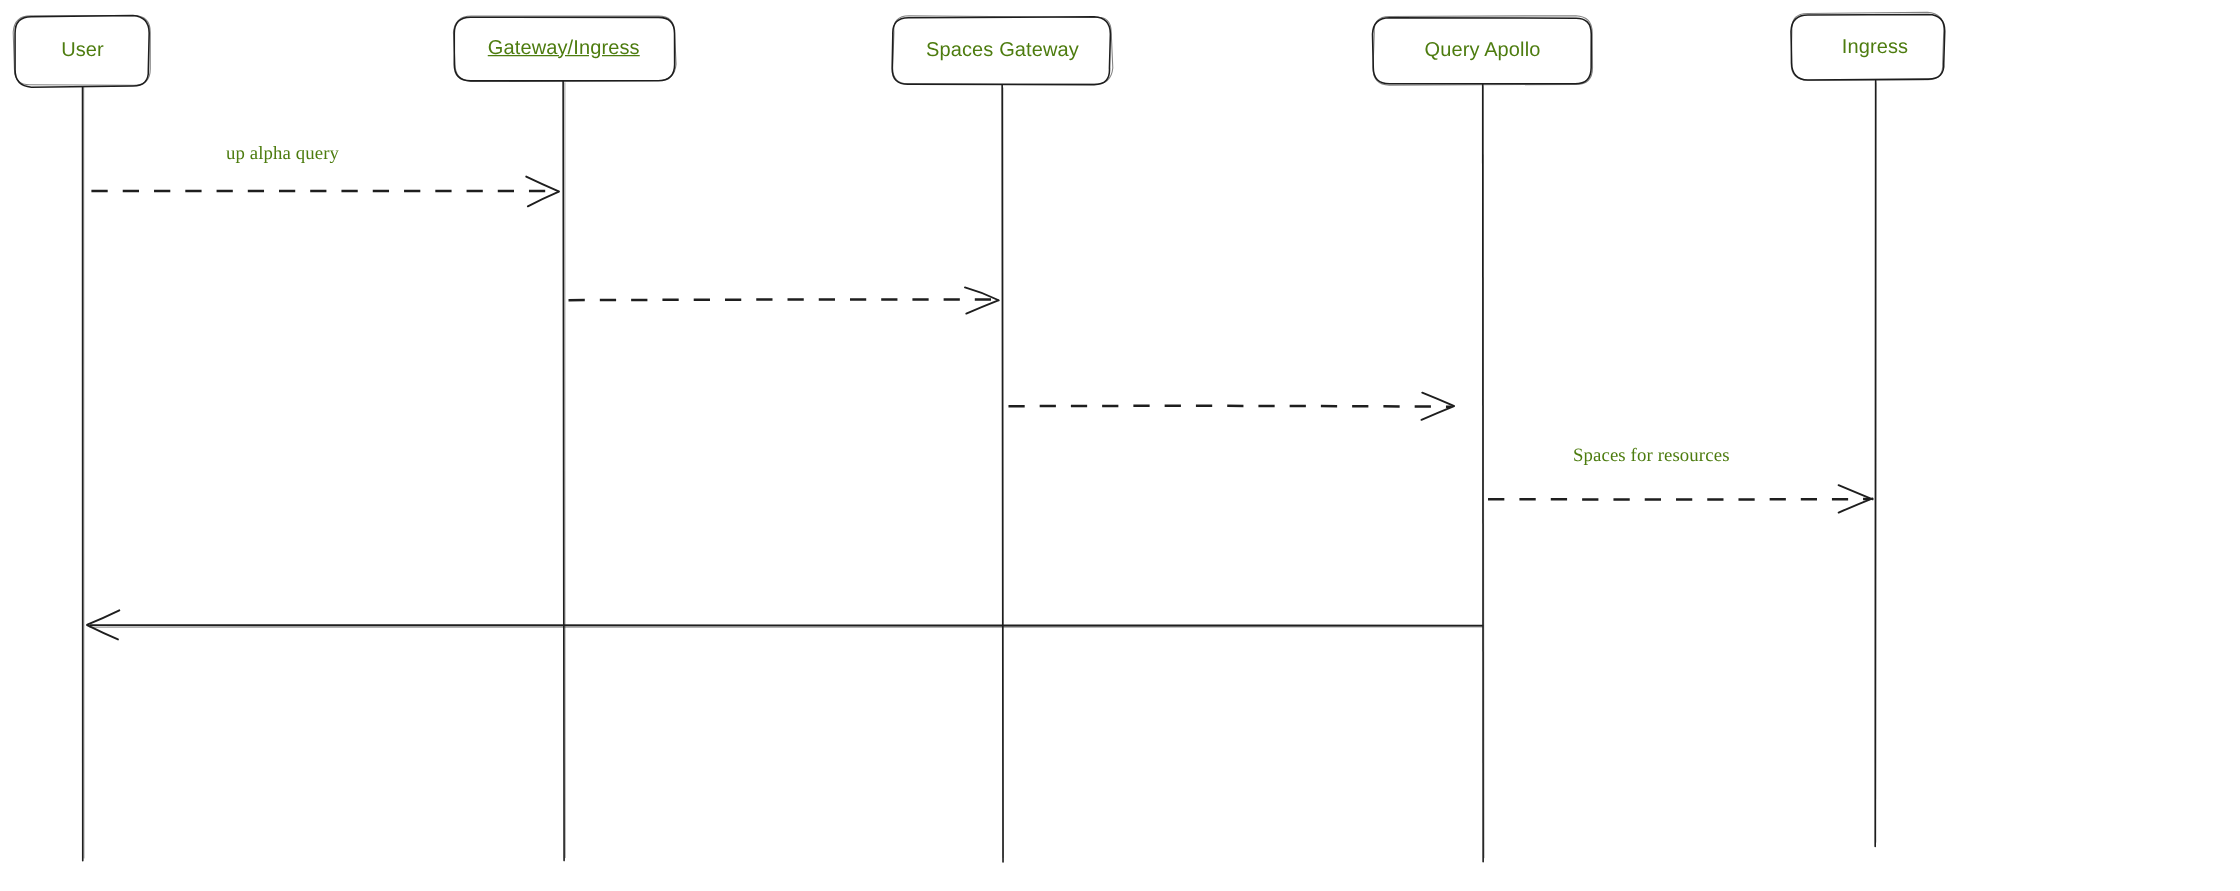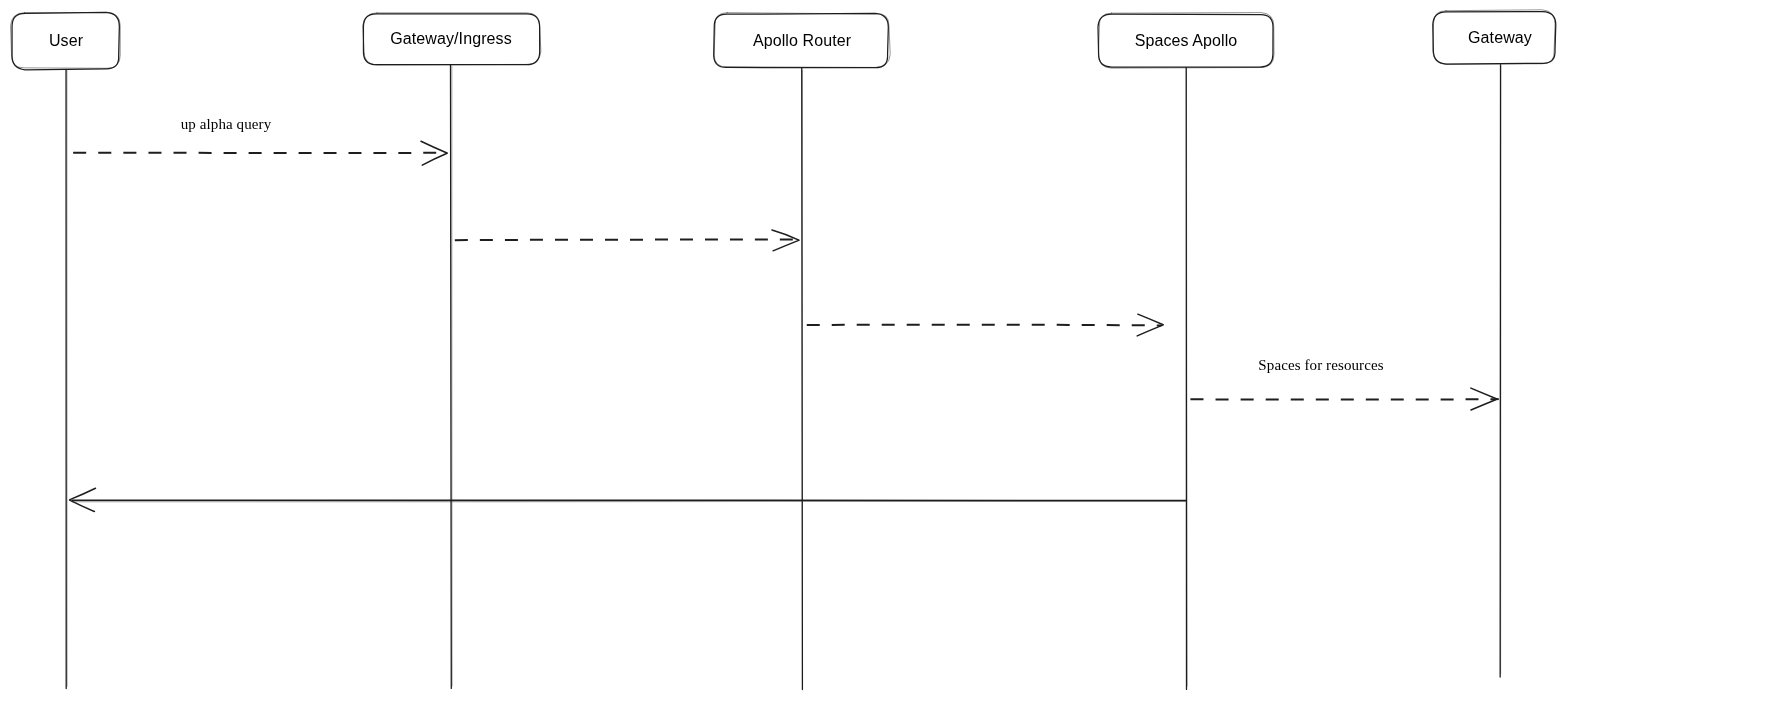--- a/index.html
+++ b/index.html
@@ -22,21 +22,21 @@
   }
   #sketch {
     position: absolute;
     left: 0;
     top: 0;
     width: 1792px;
     height: 713px;
   }
   .lbl {
     position: absolute;
-    color: #000000;
+    color: #4d7c0f;
     font-family: "Liberation Sans", sans-serif;
     white-space: nowrap;
     -webkit-font-smoothing: antialiased;
   }
   .participant-label {
     font-size: 16px;
     transform: translate(-50%, -50%);
     letter-spacing: 0.1px;
   }
   .message-label {
@@ -123,20 +123,20 @@
       </g>
       <g>
         <path d="M 1185.86 500.48 Q 628.48 499.00 72.25 500.13" fill="none" stroke="#1e1e1e" stroke-width="1.5" stroke-linecap="round"></path>
         <path d="M 1186.13 501.47 Q 628.63 501.91 72.07 501.74" fill="none" stroke="#1e1e1e" stroke-width="1.1" stroke-linecap="round" opacity="0.45"></path>
         <path d="M 95.47 488.27 Q 83.08 494.33 69.88 499.61" fill="none" stroke="#1e1e1e" stroke-width="1.5" stroke-linecap="round"></path>
         <path d="M 94.38 511.56 Q 82.39 506.32 69.67 500.05" fill="none" stroke="#1e1e1e" stroke-width="1.5" stroke-linecap="round"></path>
       </g>
     </svg>
   <div id="text-layer">
       <div class="lbl participant-label" style="left: 66px; top: 41px;">User</div>
-      <div class="lbl participant-label" style="left: 451px; top: 38.5px;">Gateway/Ingress</div>
-      <div class="lbl participant-label" style="left: 802px; top: 41px;">Apollo Router</div>
-      <div class="lbl participant-label" style="left: 1186px; top: 40.5px;">Spaces Apollo</div>
-      <div class="lbl participant-label" style="left: 1500px; top: 38px;">Gateway</div>
+      <div class="lbl participant-label" style="left: 451px; top: 38.5px; text-decoration: underline;">Gateway/Ingress</div>
+      <div class="lbl participant-label" style="left: 802px; top: 41px;">Spaces Gateway</div>
+      <div class="lbl participant-label" style="left: 1186px; top: 40.5px;">Query Apollo</div>
+      <div class="lbl participant-label" style="left: 1500px; top: 38px;">Ingress</div>
       <div class="lbl message-label" style="left: 226px; top: 124px;">up alpha query</div>
       <div class="lbl message-label" style="left: 1321px; top: 365px;">Spaces for resources</div>
     </div>
 </div>
 
 </body></html>

